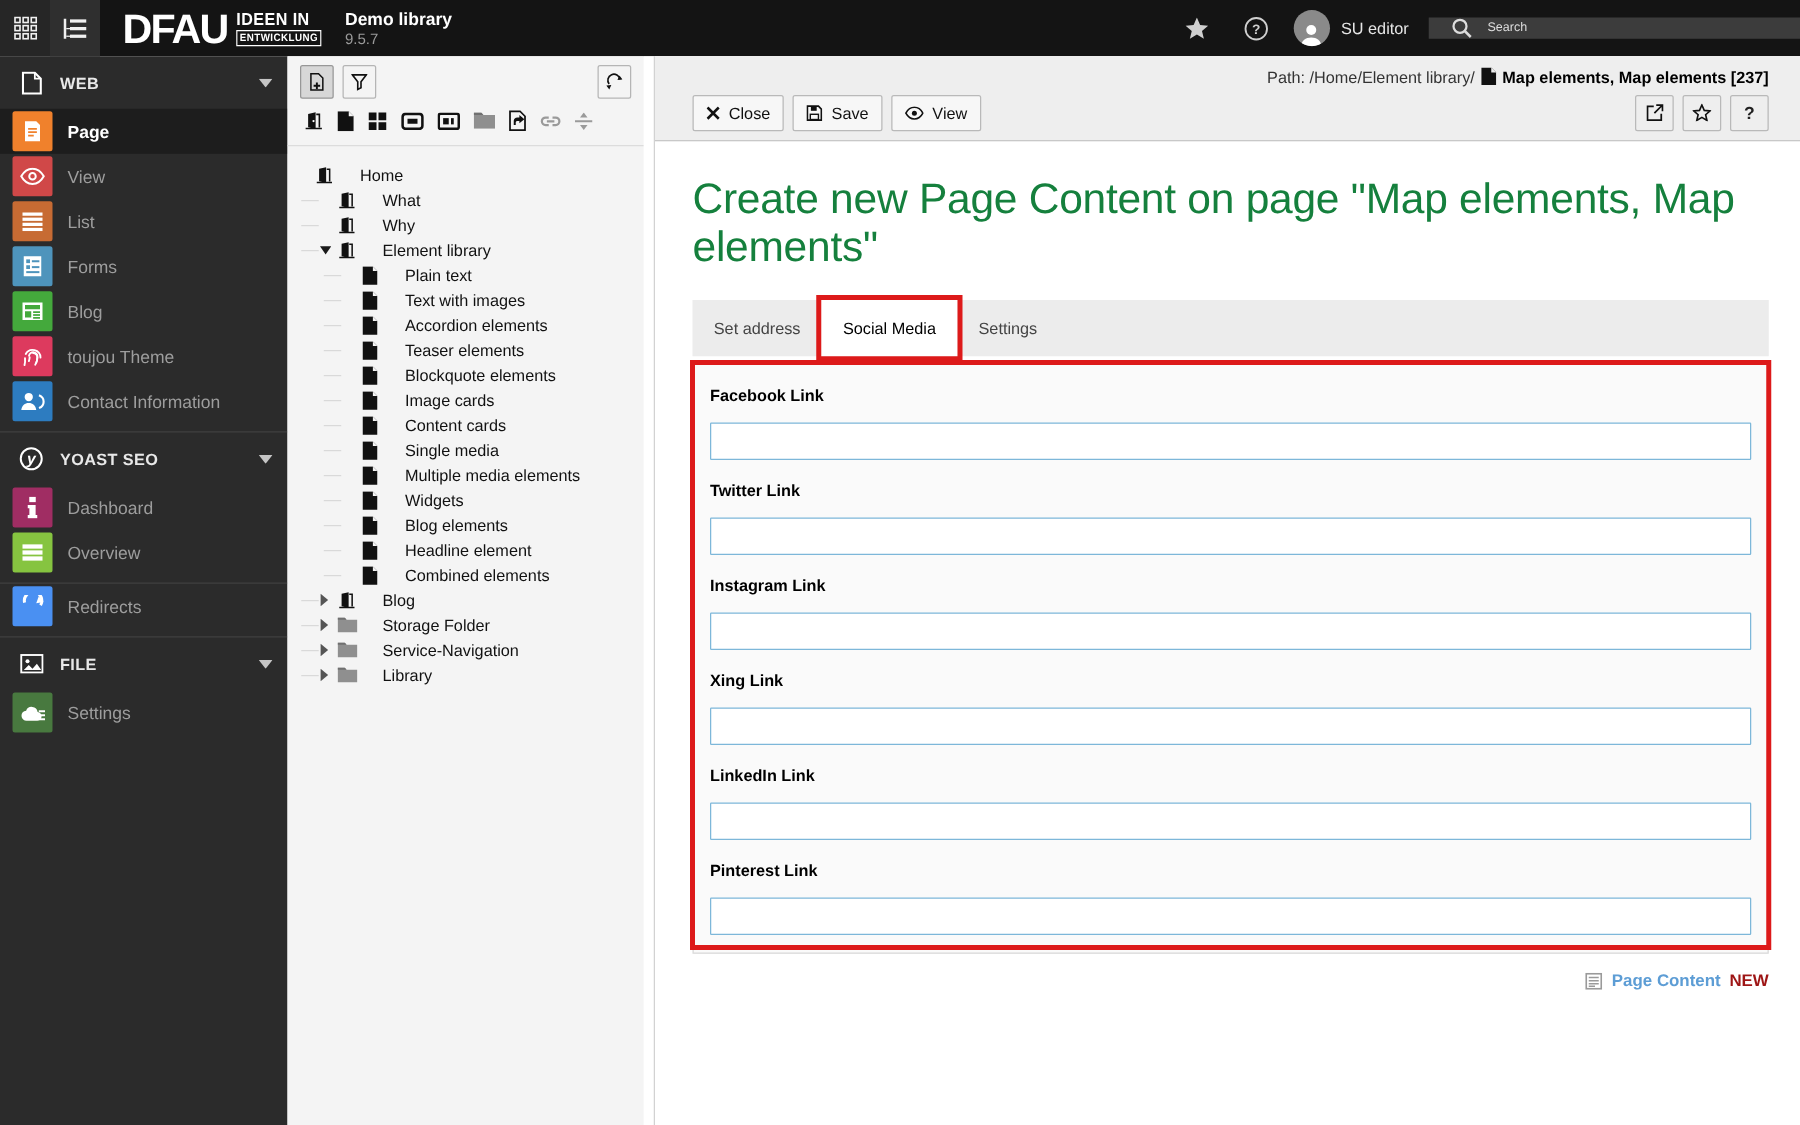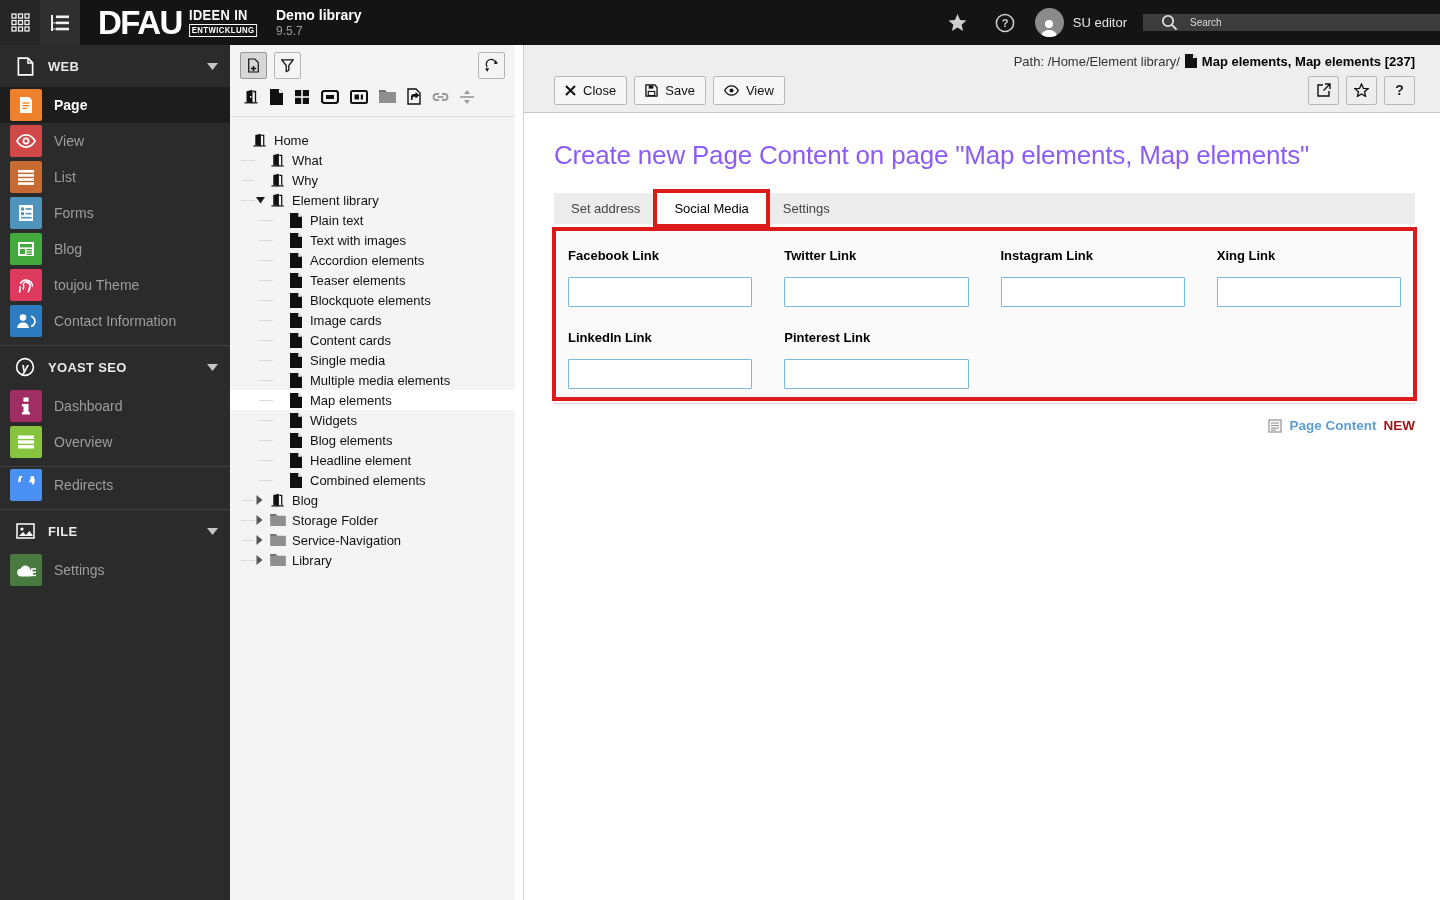--- a/index.html
+++ b/index.html
@@ -52,44 +52,44 @@
   .tt-spacer { flex:1; }
   .tt-row2 { display:flex; gap:11px; align-items:center; padding:9px 3px 7px; }
   .tt-drag { display:flex; cursor:grab; }
   .tree-list { padding:13px 0; font-size:13px; color:#111; overflow:hidden; }
   .tree-row { height:20px; display:flex; align-items:center; padding-left:8px; cursor:pointer; white-space:nowrap; }
   .tree-row.selected { background:#fff; }
   .t-indent { position:relative; height:100%; flex-shrink:0; }
   .t-indent.lined::after { content:""; position:absolute; right:1px; top:10px; width:14px; height:1px; background:#d9d9d9; }
   .t-toggle { width:13px; display:flex; justify-content:flex-start; color:#1a1a1a; flex-shrink:0; }
   .t-icon { width:17px; display:flex; justify-content:center; flex-shrink:0; }
-  .t-label { margin-left:6px; }
+  .t-label { margin-left:20px; }
   .splitter { width:9px; background:#fff; border-right:1px solid #d2d2d2; flex-shrink:0; }
 
   
   .content { flex:1; background:#fff; display:flex; flex-direction:column; overflow:hidden; }
   .docheader { background:#eee; border-bottom:1px solid #c8c8c8; padding:3px 25px 6px 30px; }
   .dh-row1 { height:26px; display:flex; align-items:center; justify-content:flex-end; gap:5px; font-size:13px; color:#333; }
   .dh-row1 .rec { font-weight:700; color:#000; }
   .dh-row2 { height:32px; display:flex; align-items:center; justify-content:space-between; }
   .btn-group { display:flex; gap:7px; }
   .btn { display:inline-flex; align-items:center; gap:7px; border:1px solid #b9b9b9; border-radius:2px; background:#f7f7f7; padding:0 10px; height:29px; font-size:13px; color:#111; cursor:pointer; }
   .sq-btn { width:31px; height:29px; border:1px solid #b9b9b9; border-radius:2px; background:transparent; display:flex; align-items:center; justify-content:center; color:#222; font-size:14px; font-weight:700; cursor:pointer; }
 
   .main { flex:1; padding:0 25px 0 30px; overflow:hidden; }
-  h1.page-title { font-size:26px; font-weight:500; letter-spacing:-.2px; color:#8b5cf6; margin:27px 0 22px; }
-
-  .tabs { display:flex; background:#ececec; height:31px; }
+  h1.page-title { font-size:34px; font-weight:500; letter-spacing:-.2px; color:#15803d; margin:27px 0 22px; }
+
+  .tabs { display:flex; background:#ececec; height:45px; }
   .tab { display:flex; align-items:center; padding:0 17px; font-size:13px; color:#444; position:relative; cursor:pointer; }
   .tab.active { background:#fff; color:#000; }
   .tab-red { position:absolute; inset:-4px; border:4px solid var(--annot,#dd1a1a); pointer-events:none; z-index:3; }
 
   .form-panel { margin-top:5px; background:#fafafa; border:1px solid #d8d8d8; position:relative; padding:12px 13px 14px; }
   .panel-red { position:absolute; left:-3px; right:-3px; top:-3px; bottom:2px; border:4px solid var(--annot,#dd1a1a); pointer-events:none; z-index:3; }
-  .fields { display:grid; grid-template-columns:1fr 1fr 1fr 1fr; column-gap:32px; row-gap:17px; }
+  .fields { display:grid; grid-template-columns:1fr; column-gap:32px; row-gap:17px;gap:11px; }
   .field label { display:block; font-size:13px; font-weight:700; color:#000; margin:6px 0 14px; }
   .field input { width:100%; height:30px; border:1px solid var(--input-border,#7db7d9); border-radius:1px; background:#fff; padding:0 8px; font-size:13px; outline:none; }
 
   .footer-badge { display:flex; justify-content:flex-end; align-items:center; gap:7px; margin-top:14px; font-size:13.5px; font-weight:700; }
   .badge-label { color:var(--link-blue,#5d9dd5); }
   .badge-new { color:var(--new-red,#9e1515); }
 
   svg { display:block; }
 </style>
 </head>
@@ -590,31 +590,20 @@
         <div class="tree-row">
           <span class="t-indent lined" style="width: 36px;"></span>
           <span class="t-toggle"></span>
           <span class="t-icon">
             <svg width="12" height="15" viewBox="0 0 13 16">
               <path fill="#111" d="M0 0h9l4 4v12H0z"></path>
               <path fill="#f4f4f4" d="M9 0l4 4H9z"></path>
             </svg>
           </span>
           <span class="t-label">Multiple media elements</span>
-        </div>
-        <div class="tree-row selected">
-          <span class="t-indent lined" style="width: 36px;"></span>
-          <span class="t-toggle"></span>
-          <span class="t-icon">
-            <svg width="12" height="15" viewBox="0 0 13 16">
-              <path fill="#111" d="M0 0h9l4 4v12H0z"></path>
-              <path fill="#f4f4f4" d="M9 0l4 4H9z"></path>
-            </svg>
-          </span>
-          <span class="t-label">Map elements</span>
         </div>
         <div class="tree-row">
           <span class="t-indent lined" style="width: 36px;"></span>
           <span class="t-toggle"></span>
           <span class="t-icon">
             <svg width="12" height="15" viewBox="0 0 13 16">
               <path fill="#111" d="M0 0h9l4 4v12H0z"></path>
               <path fill="#f4f4f4" d="M9 0l4 4H9z"></path>
             </svg>
           </span>

